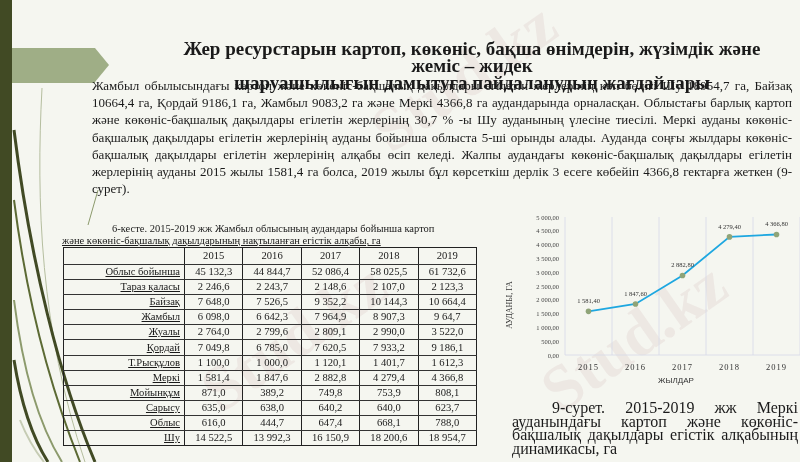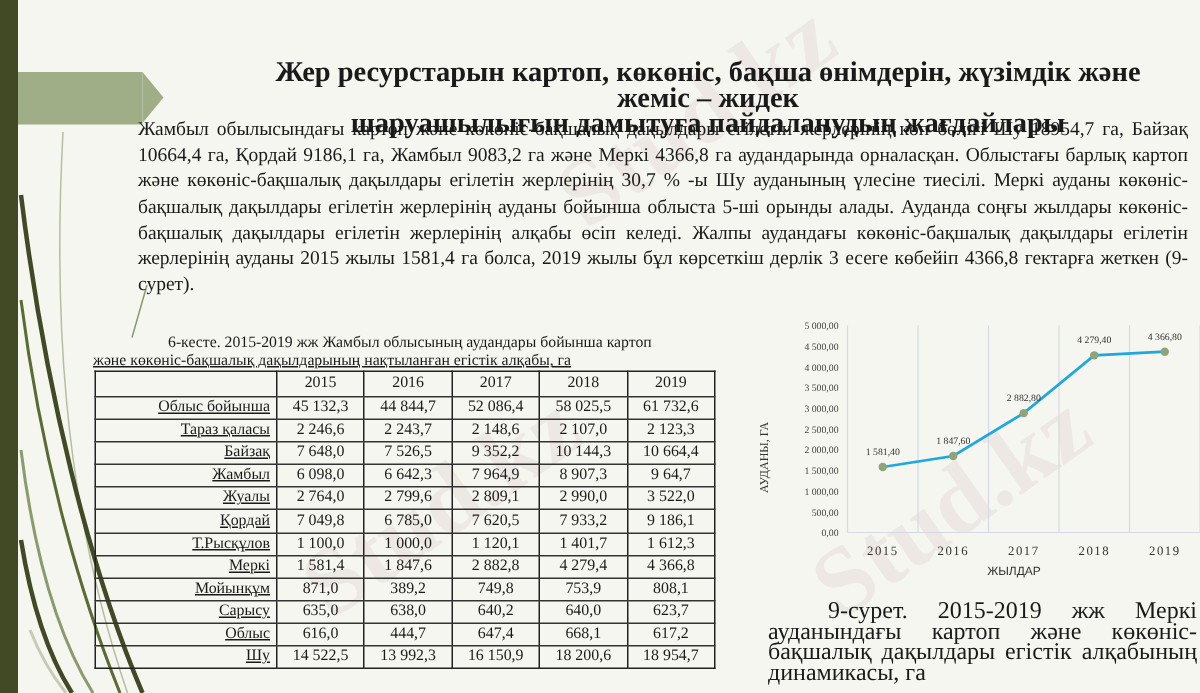--- a/index.html
+++ b/index.html
@@ -144,21 +144,21 @@
         <td>640,2</td>
         <td>640,0</td>
         <td>623,7</td>
       </tr>
       <tr>
         <td class="name">Облыс</td>
         <td>616,0</td>
         <td>444,7</td>
         <td>647,4</td>
         <td>668,1</td>
-        <td>617,2</td>
+        <td>788,0</td>
       </tr>
       <tr>
         <td class="name">Шу</td>
         <td>14 522,5</td>
         <td>13 992,3</td>
         <td>16 150,9</td>
         <td>18 200,6</td>
         <td>18 954,7</td>
       </tr>
     </tbody>

